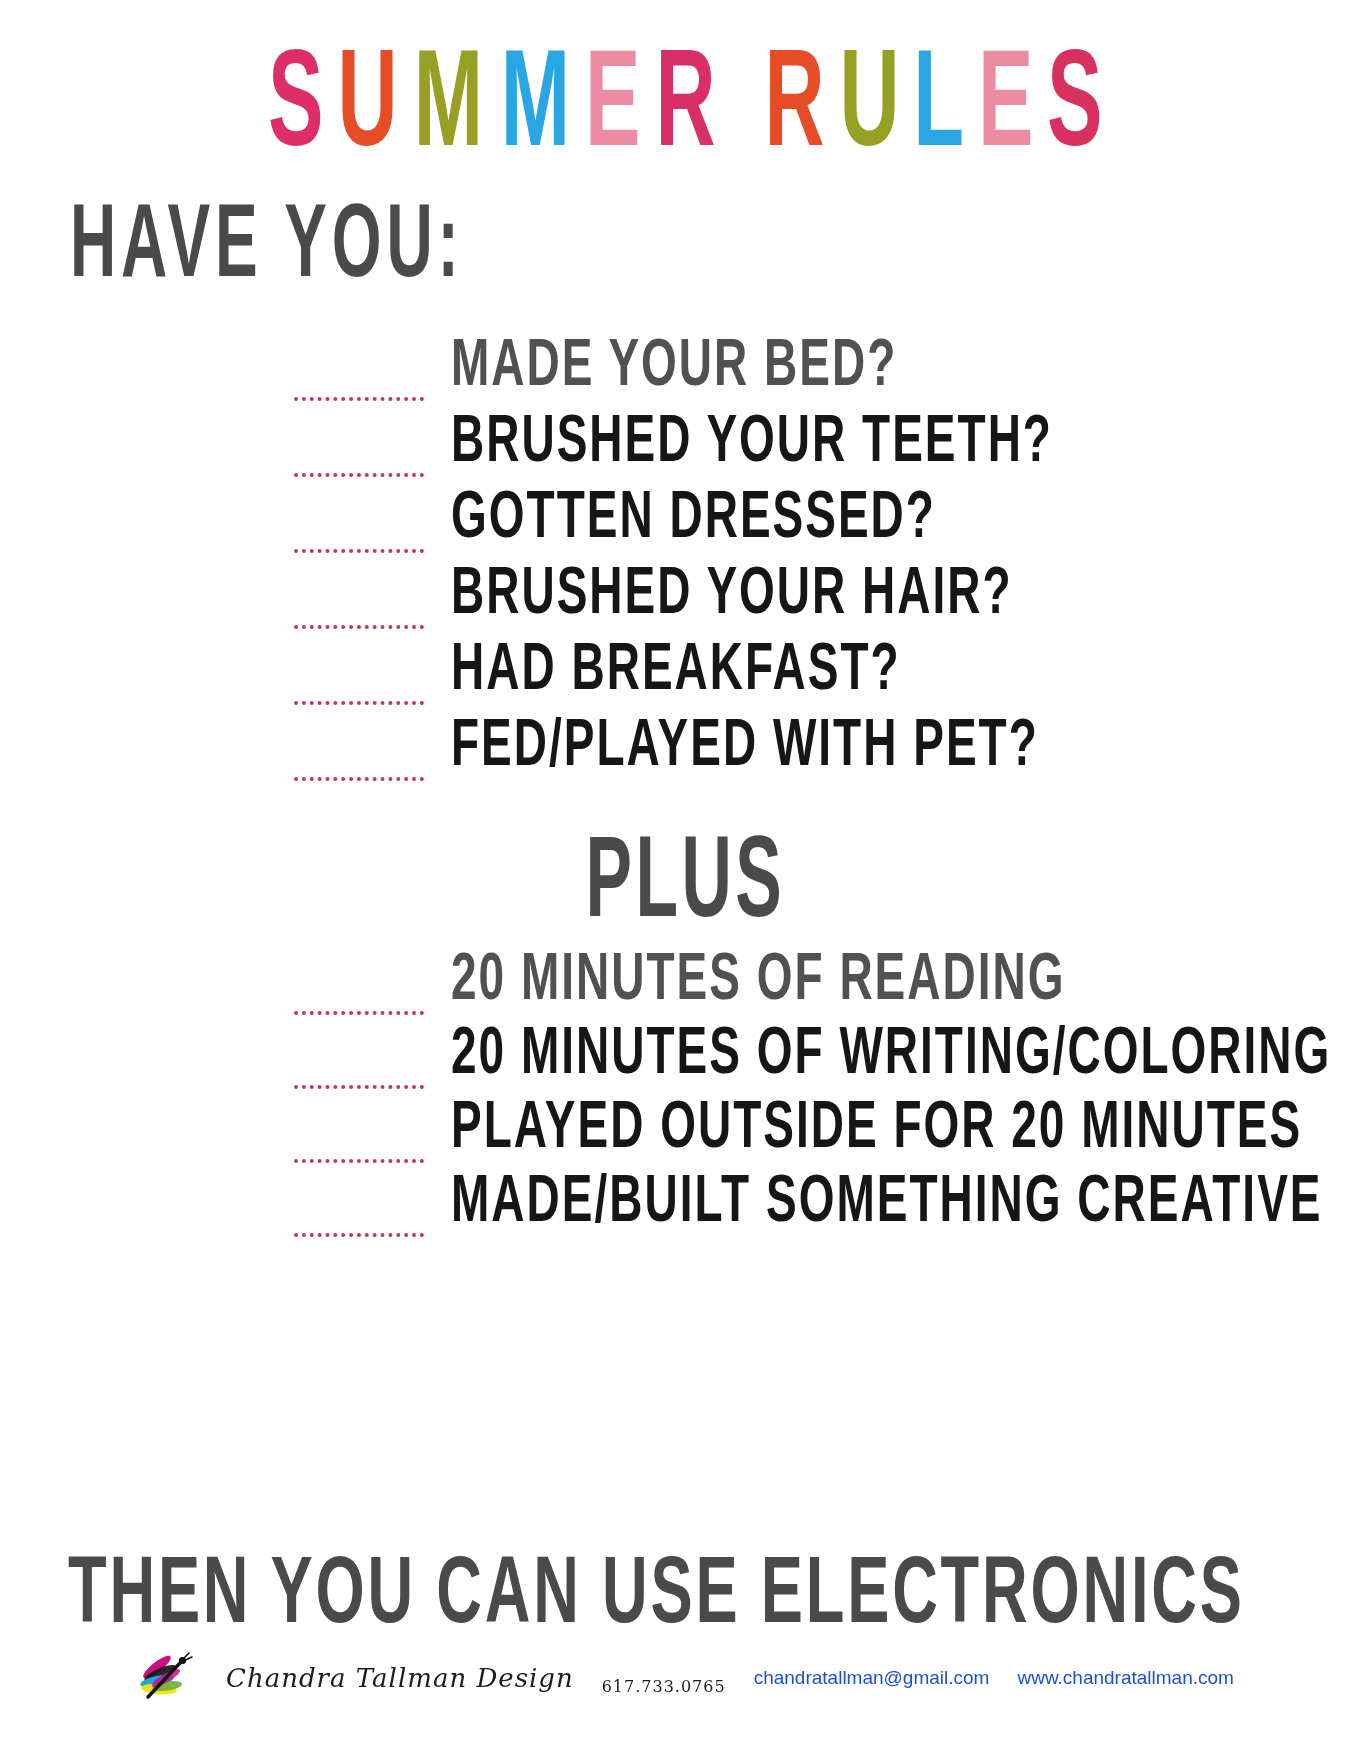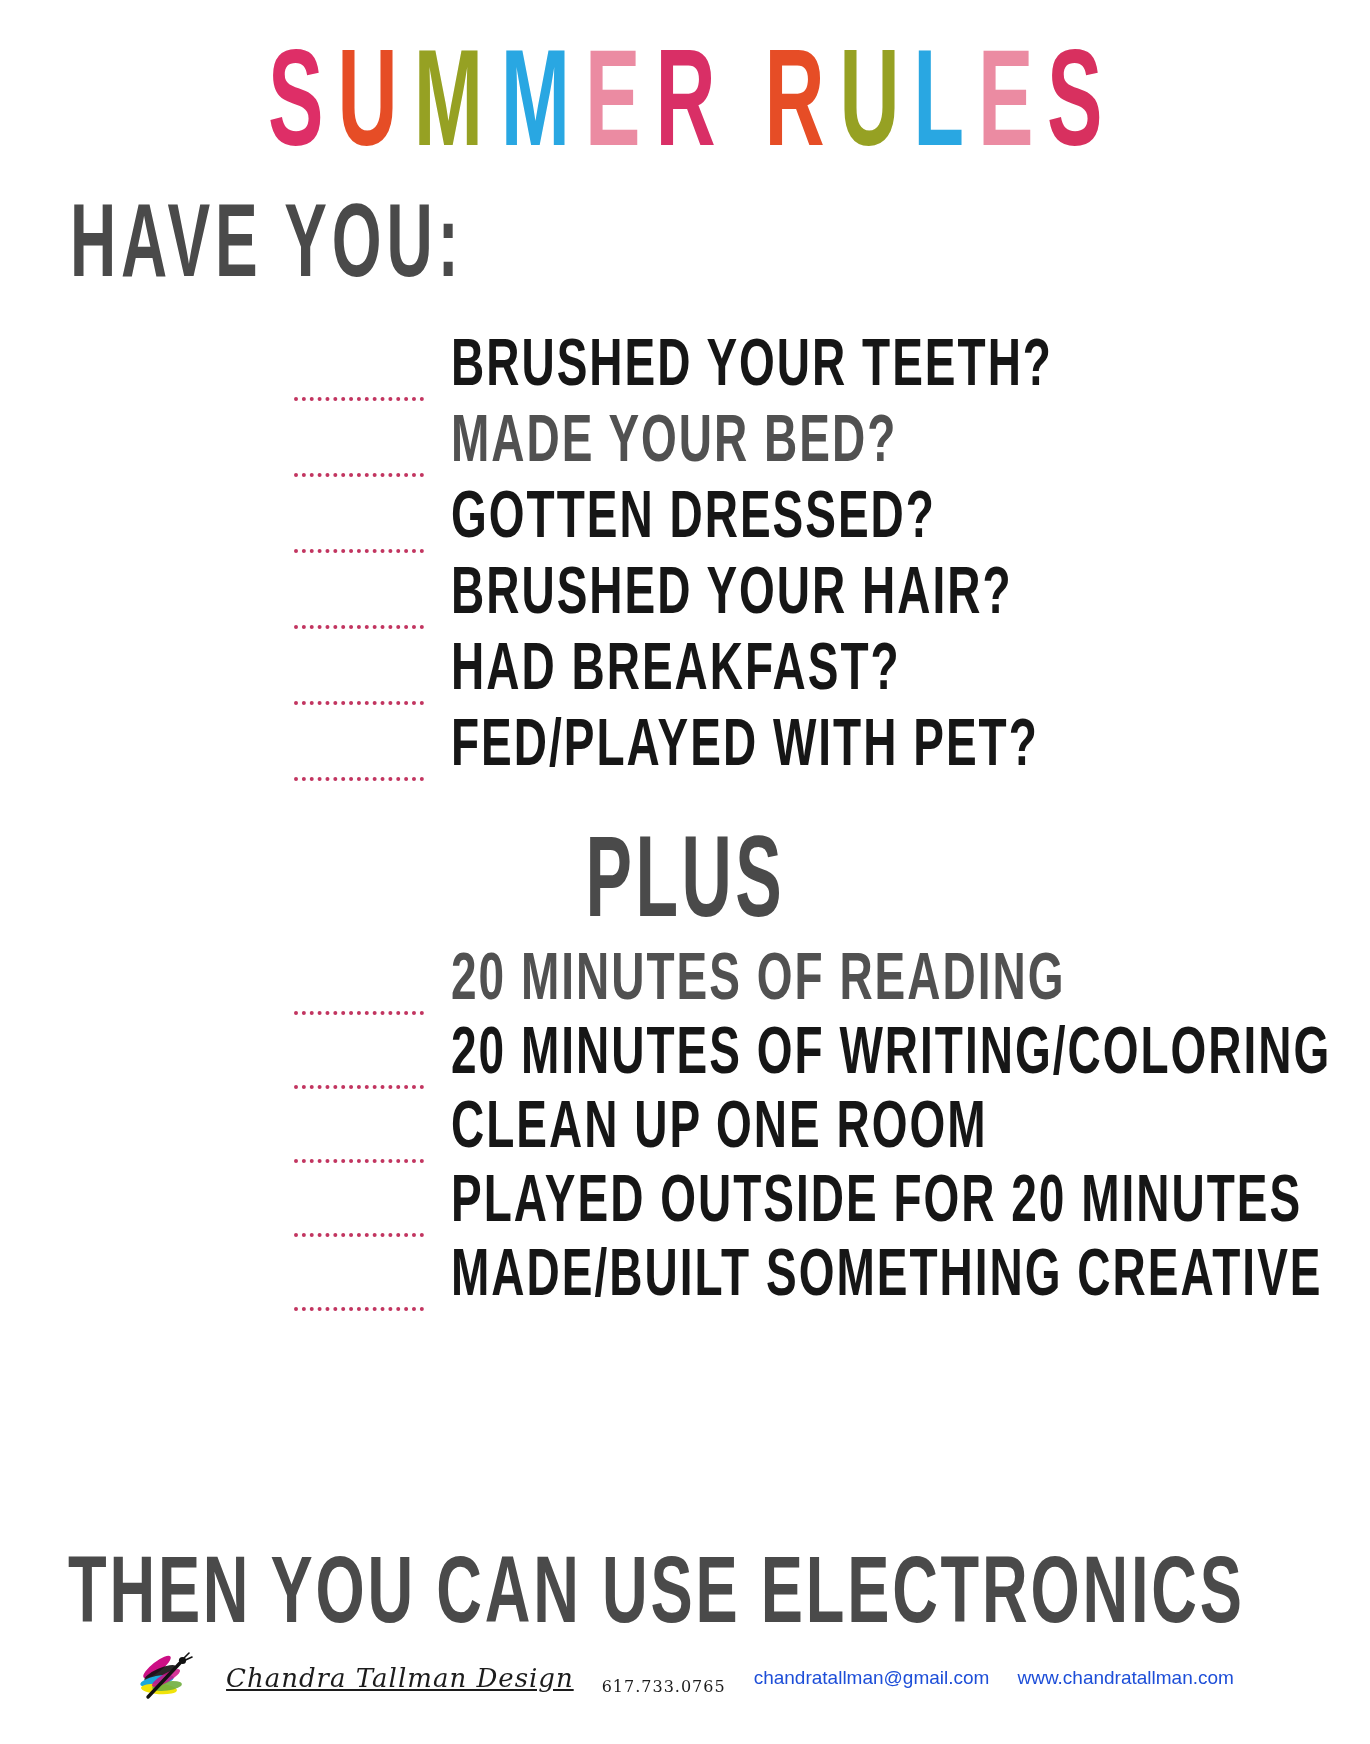--- a/index.html
+++ b/index.html
@@ -55,21 +55,21 @@
     transform:scaleY(1.45); transform-origin:left bottom;
   }
   
   .footer {
     position:absolute; top:1648px; left:0; right:0; height:60px;
     display:flex; justify-content:center; align-items:center; gap:28px;
   }
   .logo { width:62px; height:56px; flex:0 0 auto; }
   .brand {
     font-family:"DejaVu Serif", serif; font-style:italic; font-size:26px;
-    color:#1c1c1c; white-space:nowrap; letter-spacing:1px;text-decoration:underline;
+    color:#1c1c1c; white-space:nowrap; letter-spacing:1px;
   }
   .phone {
     font-family:"DejaVu Serif", serif; font-size:16px; color:#1c1c1c;
     letter-spacing:1px; white-space:nowrap;margin-top:16px;
   }
   .email, .website {
     font-family:Liberation Sans, sans-serif; font-size:19px; color:#1d4ed8;
     white-space:nowrap;
   }
 </style>
@@ -78,25 +78,25 @@
 
 <div class="page">
 
   <h1 class="title" id="title"><span class="letter" style="color: rgb(222, 46, 103);">S</span><span class="letter" style="color: rgb(230, 77, 38);">U</span><span class="letter" style="color: rgb(150, 161, 35);">M</span><span class="letter" style="color: rgb(41, 167, 226);">M</span><span class="letter" style="color: rgb(235, 139, 162);">E</span><span class="letter" style="color: rgb(217, 47, 102);">R</span><span class="space"></span><span class="letter" style="color: rgb(230, 77, 38);">R</span><span class="letter" style="color: rgb(150, 161, 35);">U</span><span class="letter" style="color: rgb(41, 167, 226);">L</span><span class="letter" style="color: rgb(235, 139, 162);">E</span><span class="letter" style="color: rgb(216, 48, 95);">S</span></h1>
 
   <div class="have-you">HAVE YOU:</div>
 
   <div class="list list-morning" id="list1">
       <div class="row">
         <span class="leader"></span>
-        <span class="item-text" style="color: rgb(22, 22, 22);">BRUSHED YOUR TEETH?</span>
+        <span class="item-text" style="color: rgb(81, 81, 81);">MADE YOUR BED?</span>
       </div>
       <div class="row">
         <span class="leader"></span>
-        <span class="item-text" style="color: rgb(81, 81, 81);">MADE YOUR BED?</span>
+        <span class="item-text" style="color: rgb(22, 22, 22);">BRUSHED YOUR TEETH?</span>
       </div>
       <div class="row">
         <span class="leader"></span>
         <span class="item-text" style="color: rgb(22, 22, 22);">GOTTEN DRESSED?</span>
       </div>
       <div class="row">
         <span class="leader"></span>
         <span class="item-text" style="color: rgb(22, 22, 22);">BRUSHED YOUR HAIR?</span>
       </div>
       <div class="row">
@@ -114,24 +114,20 @@
   </div>
 
   <div class="list list-activities" id="list2">
       <div class="row">
         <span class="leader"></span>
         <span class="item-text" style="color: rgb(81, 81, 81);">20 MINUTES OF READING</span>
       </div>
       <div class="row">
         <span class="leader"></span>
         <span class="item-text" style="color: rgb(22, 22, 22);">20 MINUTES OF WRITING/COLORING</span>
-      </div>
-      <div class="row">
-        <span class="leader"></span>
-        <span class="item-text" style="color: rgb(22, 22, 22);">CLEAN UP ONE ROOM</span>
       </div>
       <div class="row">
         <span class="leader"></span>
         <span class="item-text" style="color: rgb(22, 22, 22);">PLAYED OUTSIDE FOR 20 MINUTES</span>
       </div>
       <div class="row">
         <span class="leader"></span>
         <span class="item-text" style="color: rgb(22, 22, 22);">MADE/BUILT SOMETHING CREATIVE</span>
       </div>
     </div>

